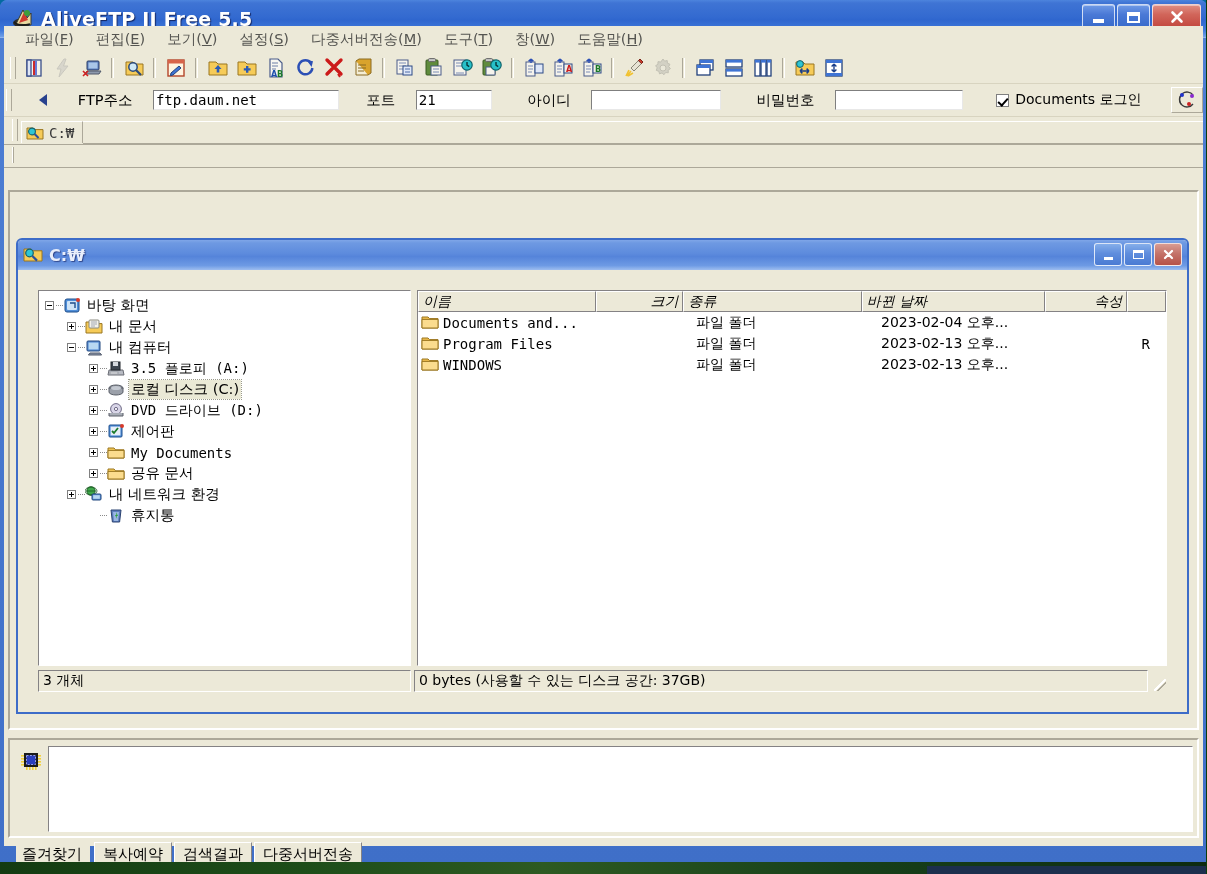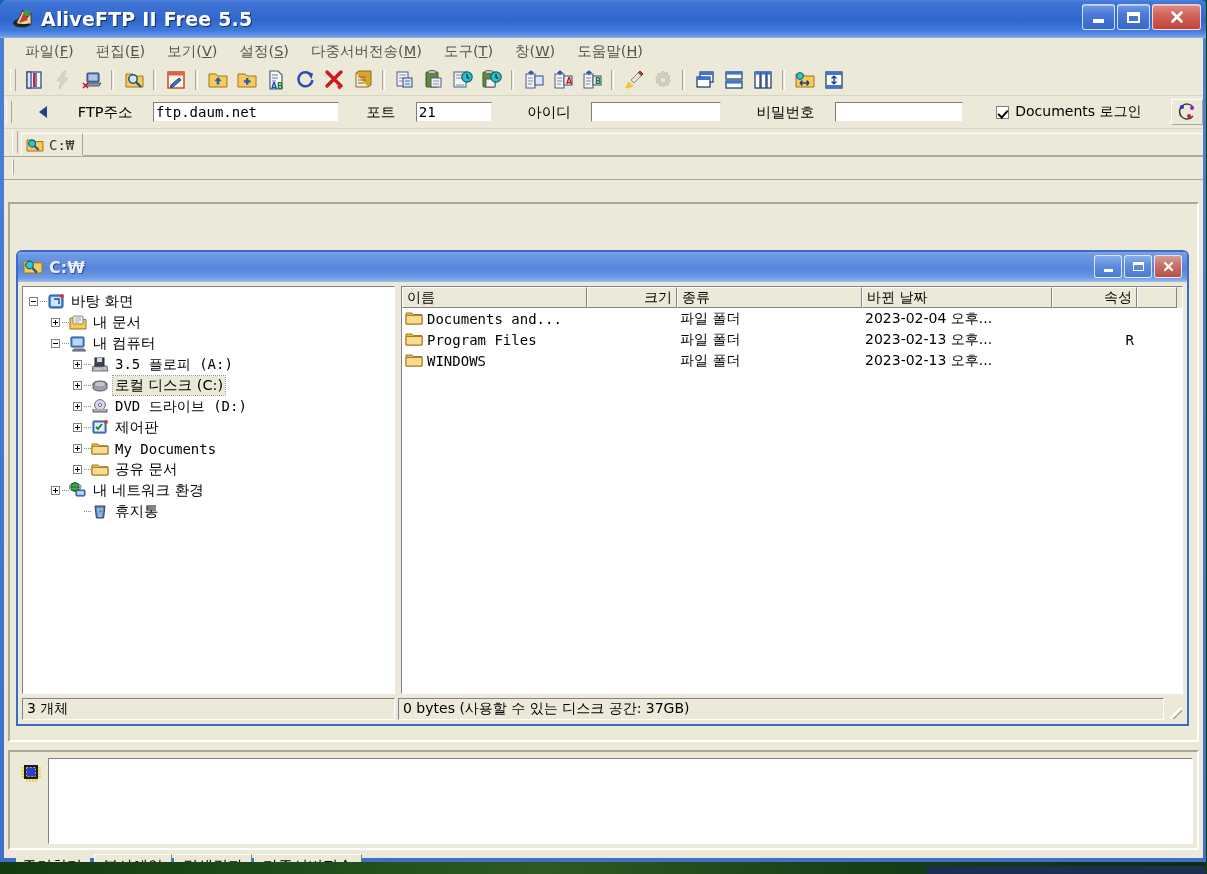--- a/index.html
+++ b/index.html
@@ -64,21 +64,21 @@
   .tb-btn.close {
     width: 47px;
     background: linear-gradient(to bottom, #e08e83 0%, #d1655a 40%, #c0443b 100%);
   }
   .glyph-min { width: 11px; height: 4px; background: #fff; margin-top: 8px; }
   .glyph-max { width: 13px; height: 11px; border: 2px solid #fff; border-top-width: 4px; box-sizing: border-box; }
 
   
   .client {
     position: absolute;
-    left: 4px; top: 38px;
+    left: 4px; top: 26px;
     width: 1199px; height: 820px;
     background: #ece9d8;
     box-sizing: border-box;
   }
 
   
   .menubar {
     height: 26px;
     display: flex; align-items: center;
     padding-left: 10px;
@@ -274,21 +274,21 @@
     display: flex; align-items: center; justify-content: center;
   }
   .cb-btn.close { background: linear-gradient(to bottom, #d99c92 0%, #c4736a 45%, #b65248 100%); }
   .cb-glyph-min { width: 9px; height: 3px; background: #fff; margin-top: 7px; }
   .cb-glyph-max { width: 11px; height: 9px; border: 1px solid #fff; border-top-width: 3px; box-sizing: border-box; }
 
   .child-body {
     position: absolute;
     left: 0; top: 30px; right: 0; bottom: 0;
     background: #ece9d8;
-    padding: 4px;
+    padding: 20px;
     box-sizing: border-box;
     display: flex; flex-direction: column;
   }
   .panes { flex: 1; display: flex; min-height: 0; }
 
   .tree-pane {
     width: 373px;
     background: #fff;
     border: 1px solid;
     border-color: #848284 #ffffff #ffffff #848284;
@@ -329,21 +329,21 @@
   .ticon { width: 18px; height: 17px; margin-right: 4px; flex: none; }
   .tlabel {
     font-family: "DejaVu Sans", "Liberation Sans", sans-serif;
     font-size: 14.5px; color: #000;
     padding: 0 2px;
   }
   .tlabel.mono { font-family: "DejaVu Sans Mono", "Liberation Mono", monospace; font-size: 14px; }
   .tnode.selected .tlabel { background: #eae9d6; outline: 1px dotted #9a9a8a; }
 
   
-  .lheader { display: flex; height: 21px; background: #ece9d8; }
+  .lheader { display: flex; height: 21px; background: #ece9d8; font-style: italic; }
   .lh {
     border: 1px solid;
     border-color: #ffffff #848284 #848284 #ffffff;
     background: #ece9d8;
     font-family: "DejaVu Sans", "Liberation Sans", sans-serif;
     font-size: 14px; color: #000;
     display: flex; align-items: center;
     padding: 0 4px;
     box-sizing: border-box;
     white-space: nowrap;

